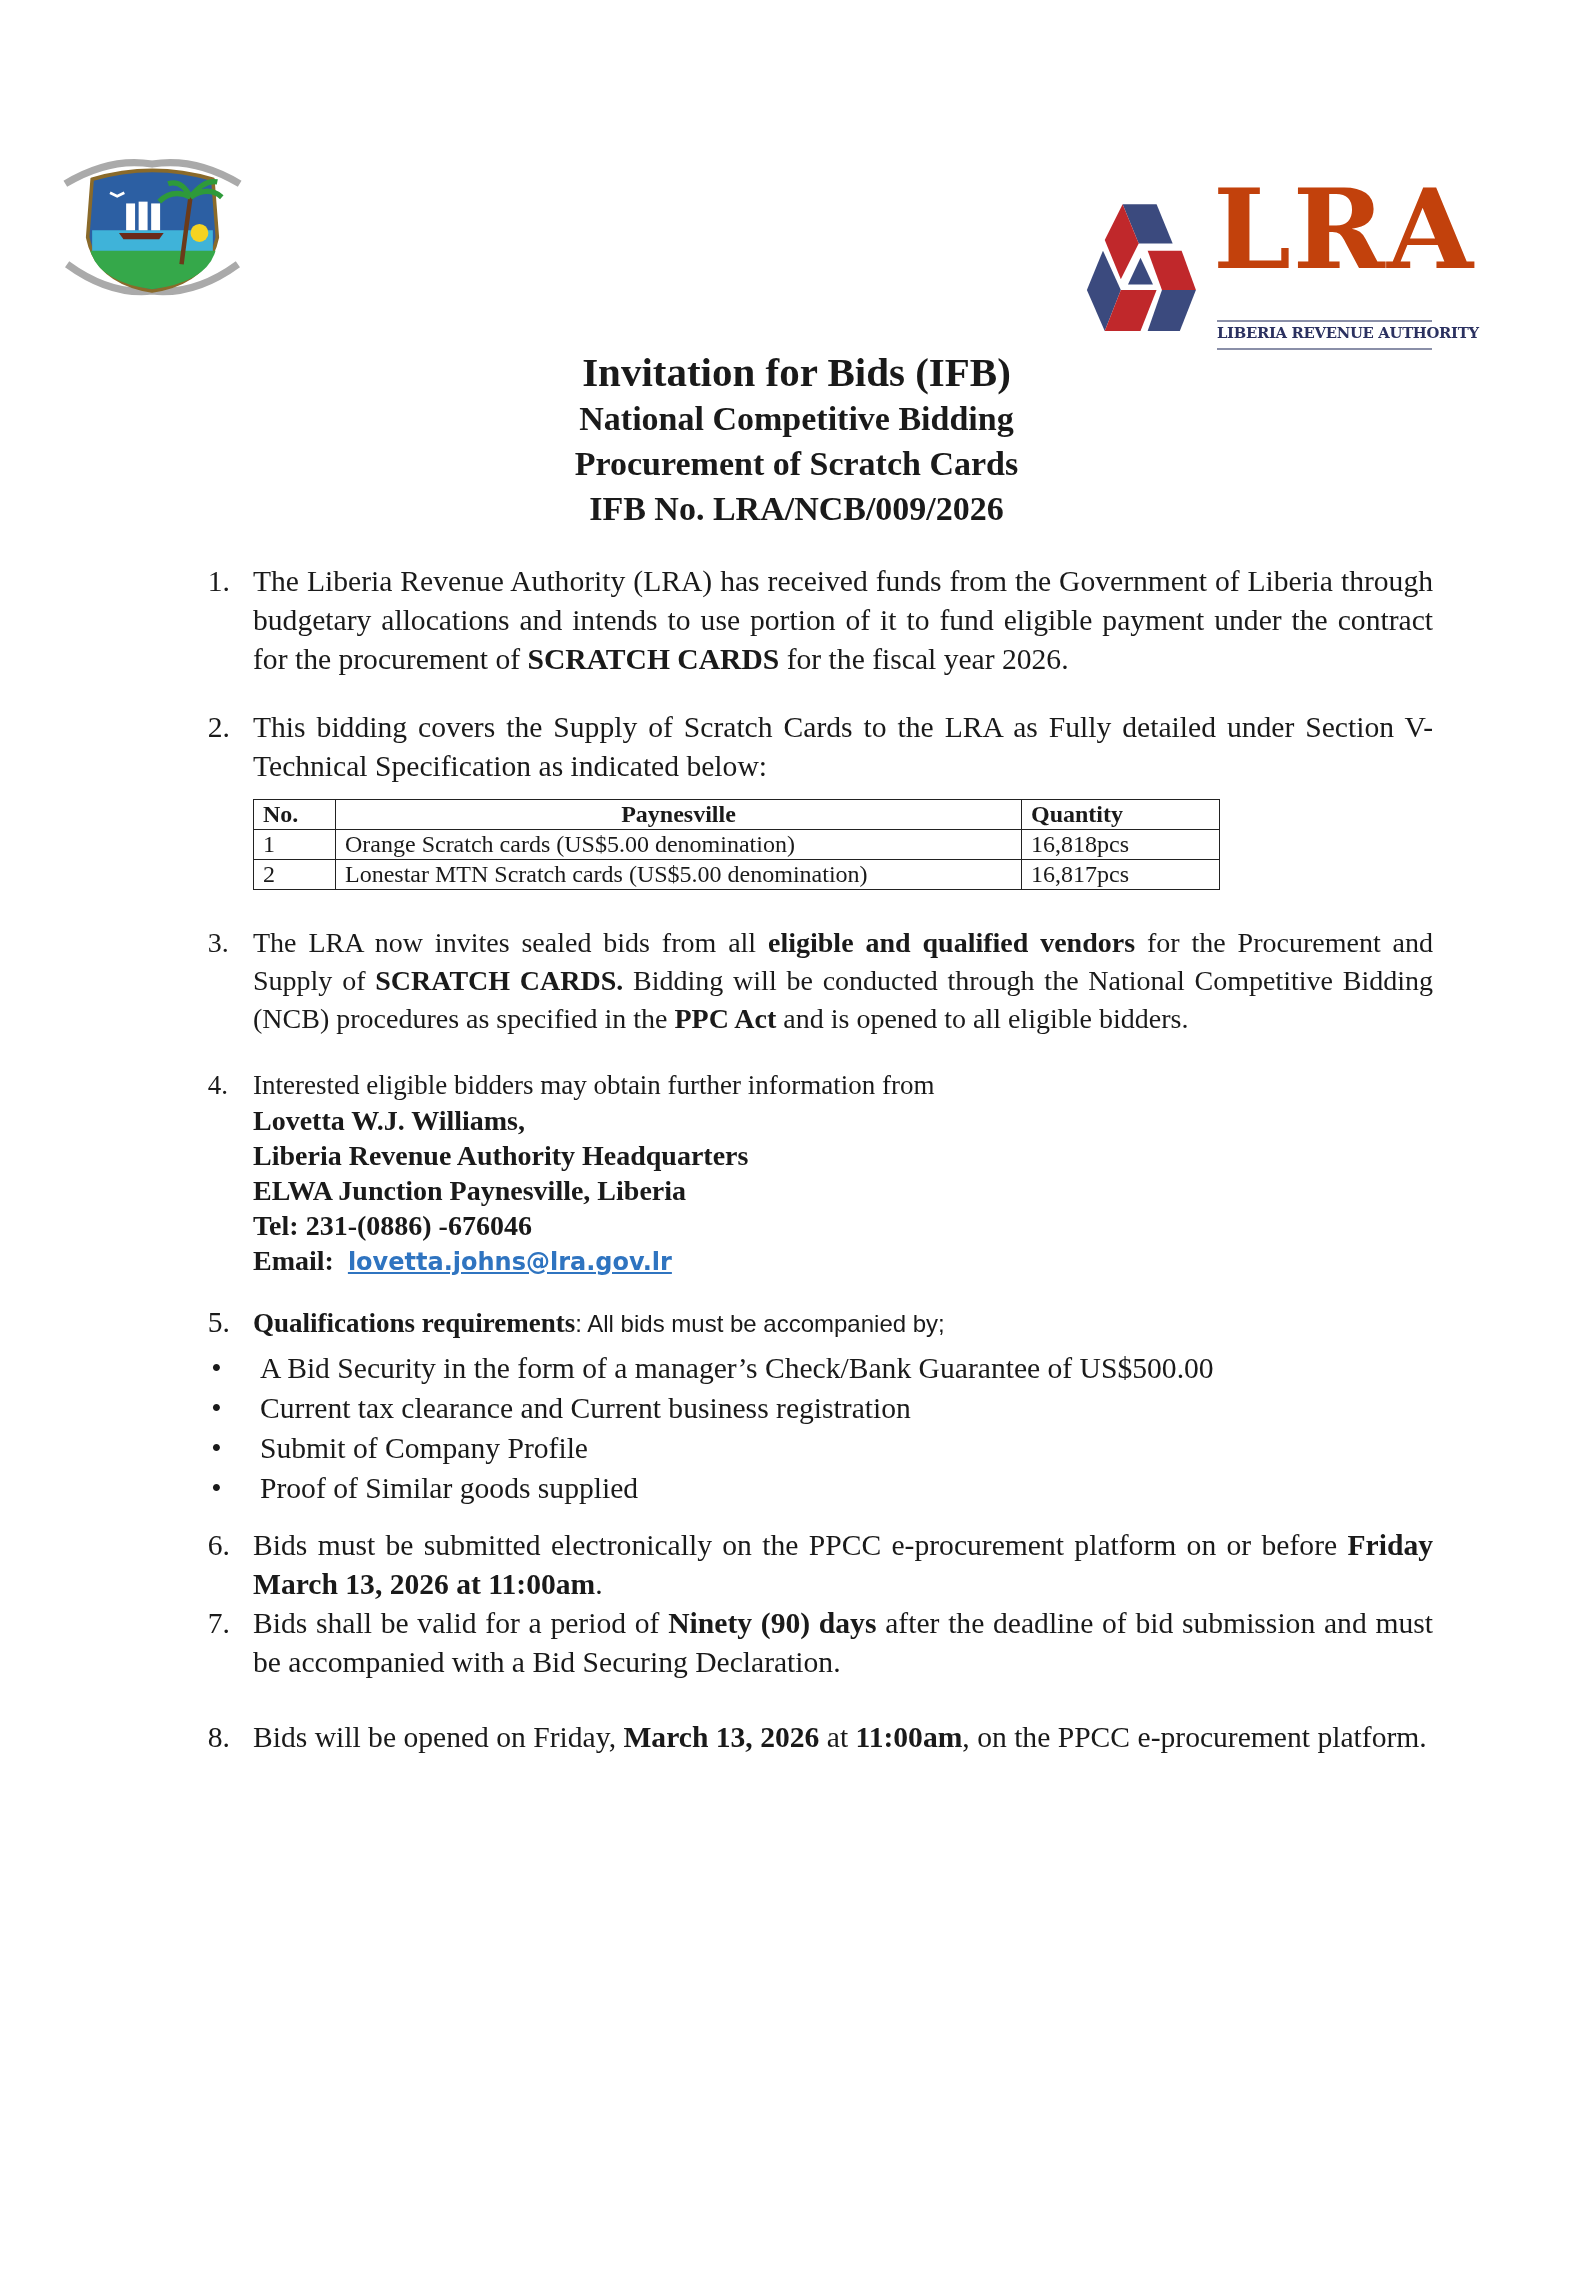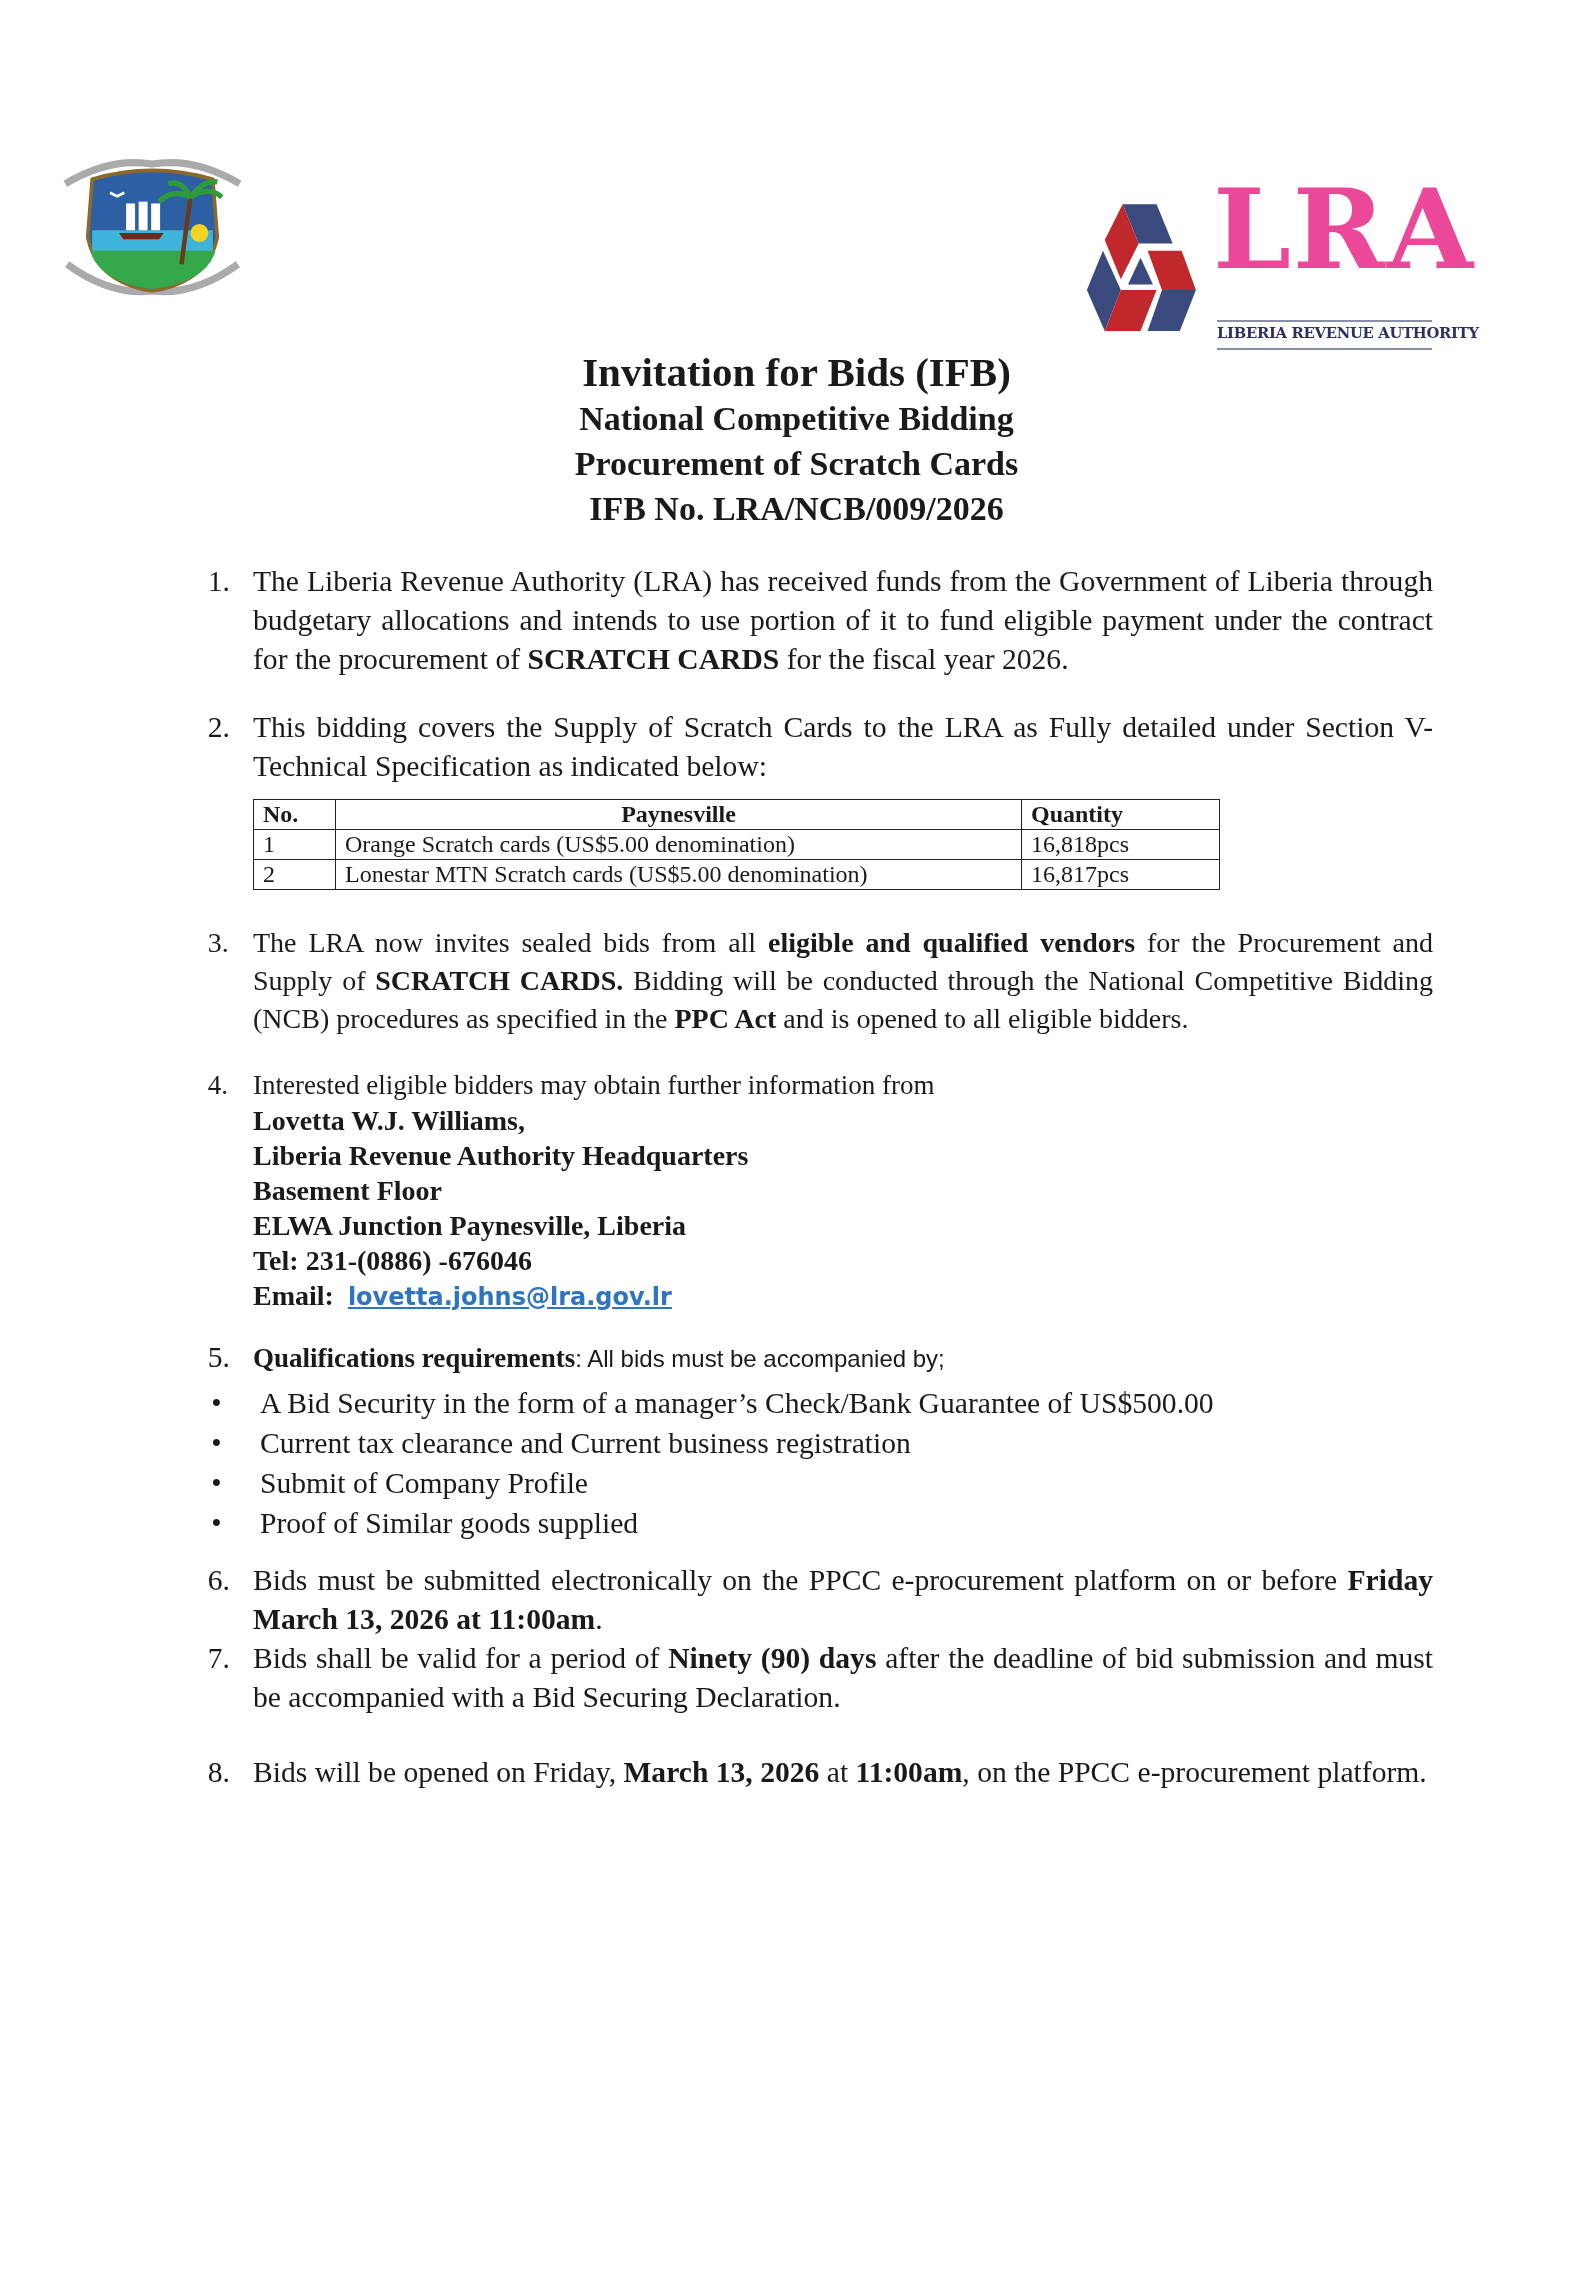--- a/index.html
+++ b/index.html
@@ -6,21 +6,21 @@
     body {
       width: 1593px; height: 2293px; position: relative; overflow: hidden;
       font-family: "Liberation Serif", serif; color: #1a1a1a;
     }
     .seal { position: absolute; left: 56px; top: 148px; width: 193px; height: 152px; }
     .lra-logo { position: absolute; left: 1085px; top: 190px; width: 358px; height: 152px; }
     .lra-mark { position: absolute; left: 0; top: 7.2px; width: 111px; height: 143px; }
     .lra-letters {
       position: absolute; left: 128px; top: -16px;
       font-family: "DejaVu Serif", serif; font-weight: bold; font-size: 111px;
-      color: #ec4899; letter-spacing: 1.8px; line-height: 1;
+      color: #c2410c; letter-spacing: 1.8px; line-height: 1;
     }
     .lra-rule { position: absolute; left: 132px; width: 215px; height: 1.8px; background: #8a8fa8; }
     .lra-rule.top { top: 130px; }
     .lra-rule.bottom { top: 158px; }
     .lra-sub {
       position: absolute; left: 132px; top: 134px; width: 219px;
       font-family: "DejaVu Serif", serif; font-weight: bold; font-size: 14.8px;
       color: #2b3160; white-space: nowrap; letter-spacing: -0.3px;
     }
     .title-block {
@@ -142,21 +142,20 @@
   <div class="item p3">
     <span class="num">3.</span>
     <span>The LRA now invites sealed bids from all </span><span class="b">eligible and qualified vendors</span><span> for the Procurement and Supply of </span><span class="b">SCRATCH CARDS.</span><span> Bidding will be conducted through the National Competitive Bidding (NCB) procedures as specified in the </span><span class="b">PPC Act</span><span> and is opened to all eligible bidders.</span>
   </div>
 
   <div class="item p4">
     <span class="num">4.</span>
     <div>Interested eligible bidders may obtain further information from</div>
     <div class="contact">Lovetta W.J. Williams,</div>
     <div class="contact">Liberia Revenue Authority Headquarters</div>
-    <div class="contact">Basement Floor</div>
     <div class="contact">ELWA Junction Paynesville, Liberia</div>
     <div class="contact">Tel:  231-(0886) -676046</div>
     <div class="contact">
       <span>Email:</span>&nbsp;
       <a class="email-link">lovetta.johns@lra.gov.lr</a>
     </div>
   </div>
 
   <div class="item p5">
     <span class="num">5.</span>

